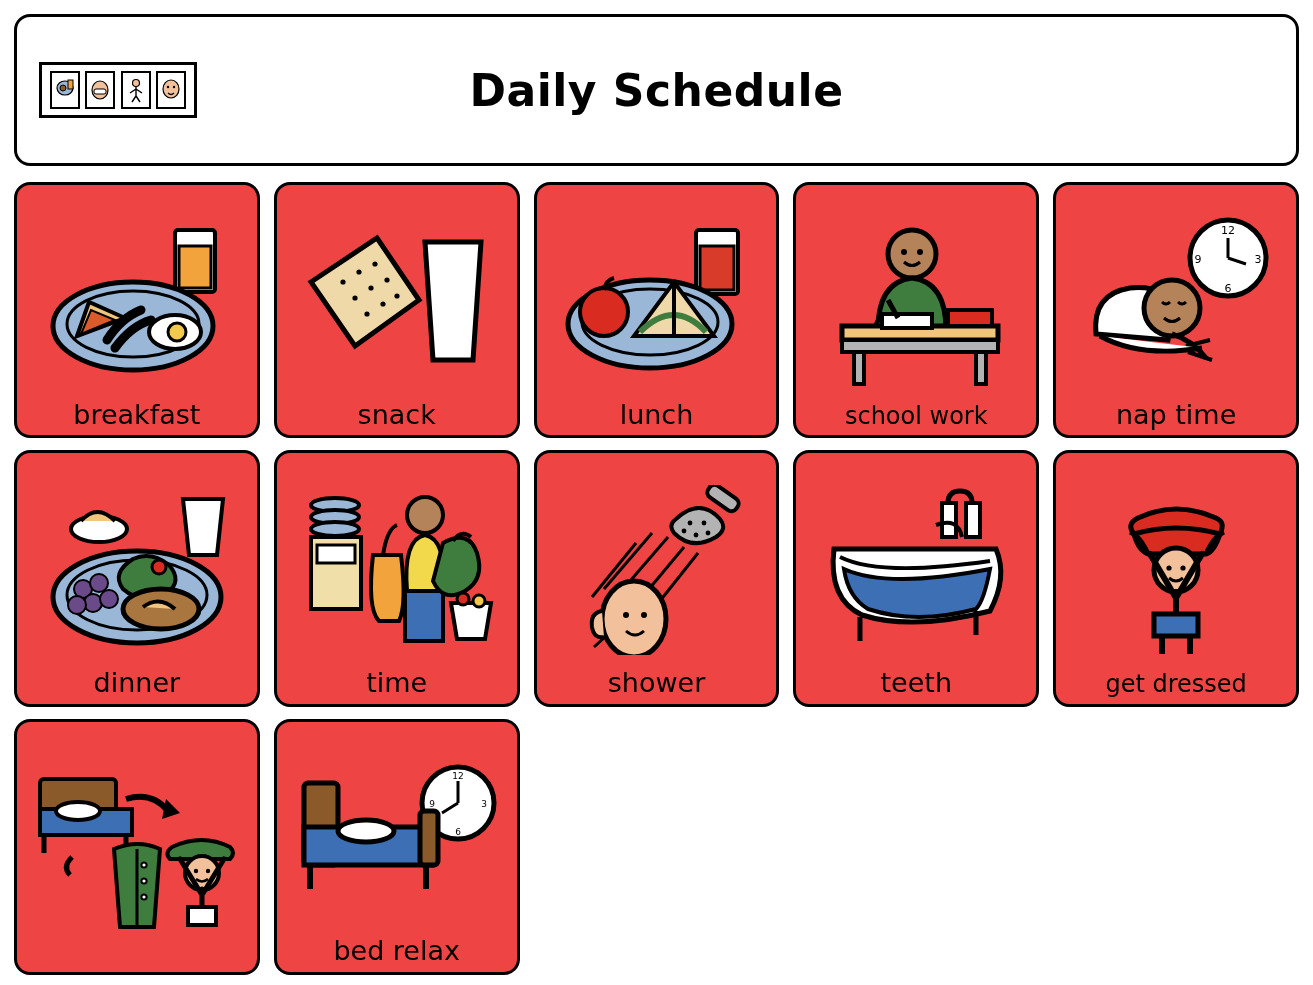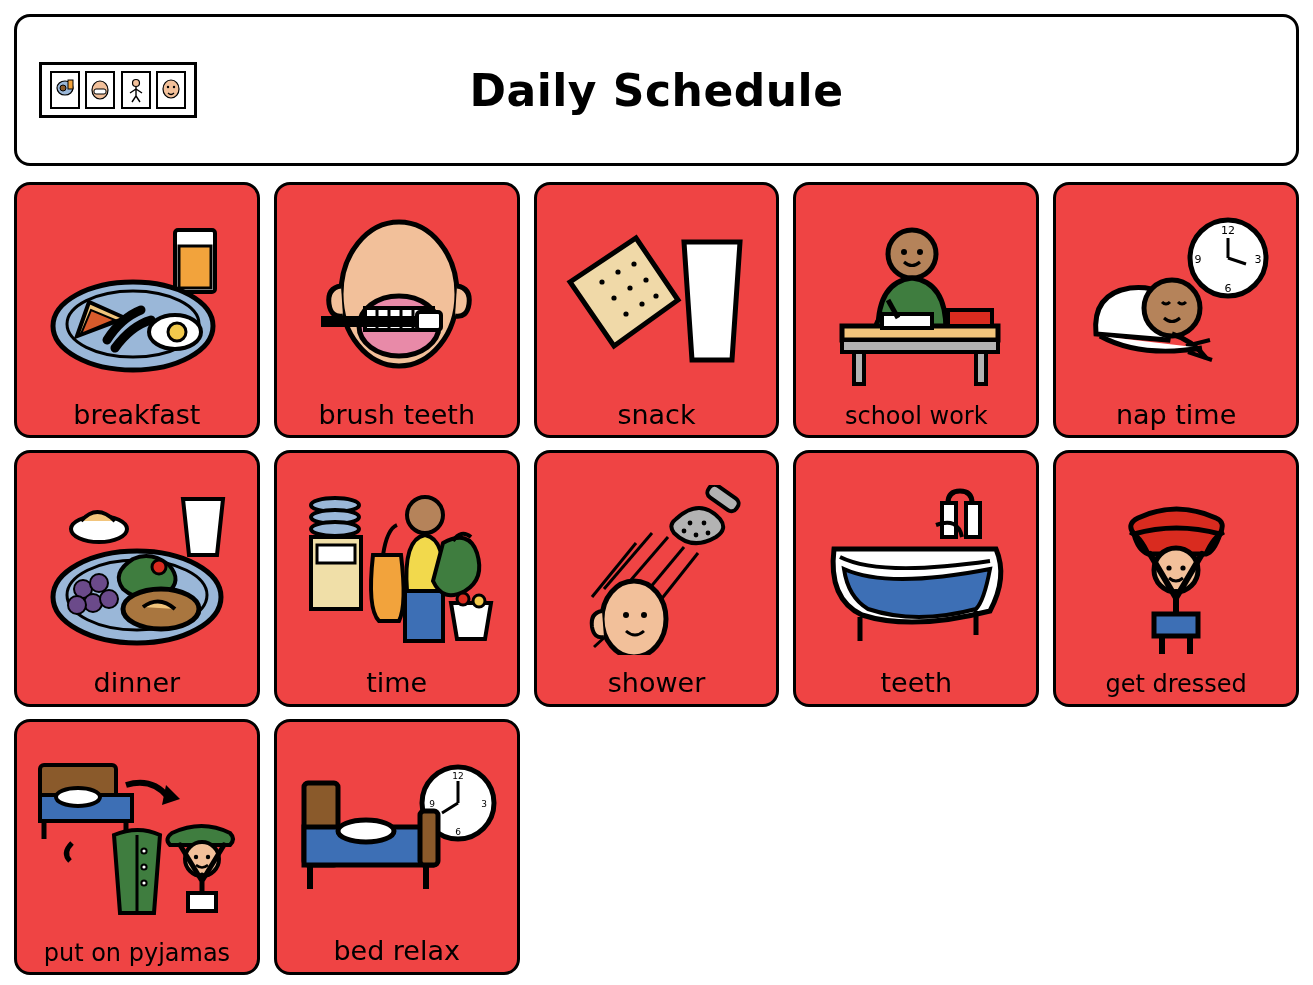--- a/index.html
+++ b/index.html
@@ -154,35 +154,20 @@
           <path d="M70 124 q14 -22 34 -30" stroke="#000" stroke-width="9" fill="none" stroke-linecap="round"></path>
           <path d="M78 132 q16 -22 36 -28" stroke="#000" stroke-width="9" fill="none" stroke-linecap="round"></path>
           <ellipse cx="138" cy="116" rx="26" ry="17" fill="#fff" stroke="#000" stroke-width="4"></ellipse>
           <circle cx="140" cy="116" r="9" fill="#f2c94c" stroke="#000" stroke-width="3"></circle>
         </svg>
       </div>
       <div class="card-label">breakfast</div>
     </div>
 
 
-    <div class="card">
-      <div class="card-art">
-        <svg width="180" height="170" viewBox="0 0 180 170">
-          <ellipse cx="92" cy="78" rx="58" ry="72" fill="#f2c09a" stroke="#000" stroke-width="5"></ellipse>
-          <path d="M34 70 q-14 2 -12 18 q2 14 14 12" fill="#f2c09a" stroke="#000" stroke-width="5"></path>
-          <path d="M150 70 q14 2 12 18 q-2 14 -14 12" fill="#f2c09a" stroke="#000" stroke-width="5"></path>
-          <ellipse cx="92" cy="110" rx="40" ry="30" fill="#e88aa8" stroke="#000" stroke-width="5"></ellipse>
-          <rect x="58" y="92" width="68" height="22" fill="#fff" stroke="#000" stroke-width="4"></rect>
-          <path d="M70 92 v22 M82 92 v22 M94 92 v22 M106 92 v22 M118 92 v22" stroke="#000" stroke-width="3"></path>
-          <rect x="14" y="100" width="106" height="11" fill="#000"></rect>
-          <rect x="110" y="96" width="24" height="18" rx="3" fill="#fff" stroke="#000" stroke-width="4"></rect>
-        </svg>
-      </div>
-      <div class="card-label">brush teeth</div>
-    </div>
 
     <div class="card">
       <div class="card-art">
         <svg width="200" height="170" viewBox="0 0 200 170">
           <polygon points="14,66 80,22 122,84 58,130" fill="#f0d9a8" stroke="#000" stroke-width="5"></polygon>
           <g fill="#000">
             <circle cx="46" cy="66" r="2.6"></circle>
               <circle cx="62" cy="56" r="2.6"></circle>
               <circle cx="78" cy="48" r="2.6"></circle>
             <circle cx="58" cy="82" r="2.6"></circle>
@@ -191,20 +176,36 @@
             <circle cx="70" cy="98" r="2.6"></circle>
               <circle cx="86" cy="88" r="2.6"></circle>
               <circle cx="100" cy="80" r="2.6"></circle>
           </g>
           <path d="M128 26 l56 0 l-8 118 l-40 0 z" fill="#fff" stroke="#000" stroke-width="5"></path>
         </svg>
       </div>
       <div class="card-label">snack</div>
     </div>
 
+    <div class="card">
+      <div class="card-art">
+        <svg width="200" height="170" viewBox="0 0 200 170">
+          <rect x="140" y="14" width="42" height="64" rx="3" fill="#fff" stroke="#000" stroke-width="4"></rect>
+          <rect x="144" y="30" width="34" height="44" fill="#d93b2b" stroke="#000" stroke-width="3"></rect>
+          <ellipse cx="94" cy="108" rx="82" ry="44" fill="#9ab7d8" stroke="#000" stroke-width="5"></ellipse>
+          <ellipse cx="94" cy="106" rx="68" ry="33" fill="#9ab7d8" stroke="#000" stroke-width="3"></ellipse>
+          <circle cx="48" cy="96" r="24" fill="#d92b1f" stroke="#000" stroke-width="4"></circle>
+          <path d="M48 74 q2 -10 10 -12" stroke="#000" stroke-width="4" fill="none"></path>
+          <polygon points="78,120 118,66 158,120" fill="#f0d9a8" stroke="#000" stroke-width="4"></polygon>
+          <path d="M84 116 q34 -34 66 0" stroke="#3f7d3f" stroke-width="6" fill="none"></path>
+          <path d="M118 66 L118 120" stroke="#000" stroke-width="4"></path>
+        </svg>
+      </div>
+      <div class="card-label">lunch</div>
+    </div>
 
     <div class="card">
       <div class="card-art">
         <svg width="200" height="170" viewBox="0 0 200 170">
           <circle cx="96" cy="36" r="24" fill="#b5835a" stroke="#000" stroke-width="5"></circle>
           <circle cx="88" cy="34" r="3" fill="#000"></circle>
             <circle cx="104" cy="34" r="3" fill="#000"></circle>
           <path d="M88 44 q8 7 16 0" stroke="#000" stroke-width="3" fill="none"></path>
           <path d="M62 112 q0 -48 34 -52 q34 4 34 52 z" fill="#3f7d3f" stroke="#000" stroke-width="5"></path>
           <path d="M64 100 q-10 12 6 16" fill="#3f7d3f" stroke="#000" stroke-width="5"></path>
@@ -376,21 +377,20 @@
           </g>
           <path d="M140 78 q30 -14 58 0 q6 6 0 12 l-60 0 q-6 -6 2 -12z" fill="#3f7d3f" stroke="#000" stroke-width="4"></path>
           <circle cx="170" cy="104" r="17" fill="#f2c09a" stroke="#000" stroke-width="4"></circle>
           <circle cx="164" cy="102" r="2.2" fill="#000"></circle>
             <circle cx="176" cy="102" r="2.2" fill="#000"></circle>
           <path d="M164 110 q6 5 12 0" stroke="#000" stroke-width="2.6" fill="none"></path>
           <path d="M170 120 l0 22 M170 126 l-22 -36 M170 126 l22 -36" stroke="#000" stroke-width="5" fill="none" stroke-linecap="round"></path>
           <rect x="156" y="138" width="28" height="18" fill="#fff" stroke="#000" stroke-width="4"></rect>
         </svg>
       </div>
-      <div class="card-label small">put on pyjamas</div>
     </div>
 
     <div class="card">
       <div class="card-art">
         <svg width="210" height="170" viewBox="0 0 210 170">
           <circle cx="166" cy="50" r="36" fill="#fff" stroke="#000" stroke-width="5"></circle>
           <text x="166" y="26" font-size="9" text-anchor="middle" font-family="DejaVu Sans, sans-serif">12</text>
           <text x="192" y="54" font-size="9" text-anchor="middle" font-family="DejaVu Sans, sans-serif">3</text>
           <text x="166" y="82" font-size="9" text-anchor="middle" font-family="DejaVu Sans, sans-serif">6</text>
           <text x="140" y="54" font-size="9" text-anchor="middle" font-family="DejaVu Sans, sans-serif">9</text>

